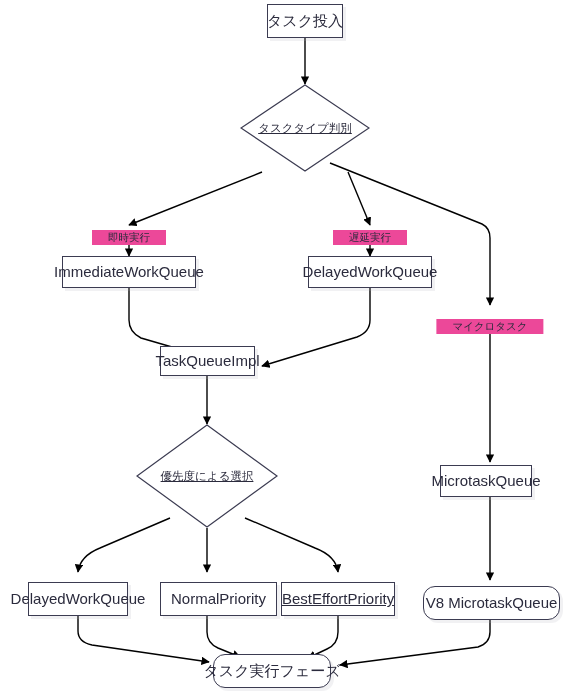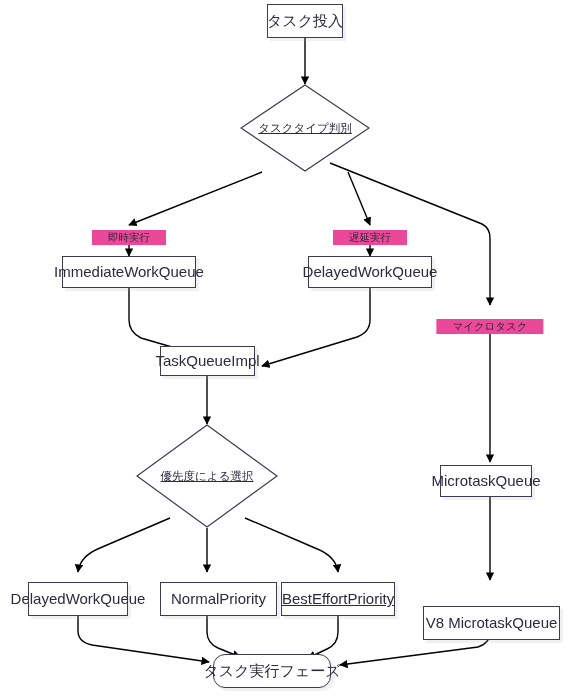--- a/index.html
+++ b/index.html
@@ -175,21 +175,21 @@
   </div>
 
   <div class="node" style="left:281px; top:582px; width:114px; height:34px;text-decoration:underline;">
     <span class="node-label">BestEffortPriority</span>
   </div>
 
   <div class="node" style="left:440px; top:465px; width:92px; height:32px;">
     <span class="node-label">MicrotaskQueue</span>
   </div>
 
-  <div class="node" style="left:423px; top:606px; width:137px; height:34px;">
+  <div class="node" style="left:423px; top:586px; width:137px; height:34px;border-radius:12px;">
     <span class="node-label">V8 MicrotaskQueue</span>
   </div>
 
   <div class="node" style="left:213px; top:654px; width:118px; height:34px;border-radius:12px;">
     <span class="node-label">タスク実行フェーズ</span>
   </div>
 
 </div>
 
 </body></html>

